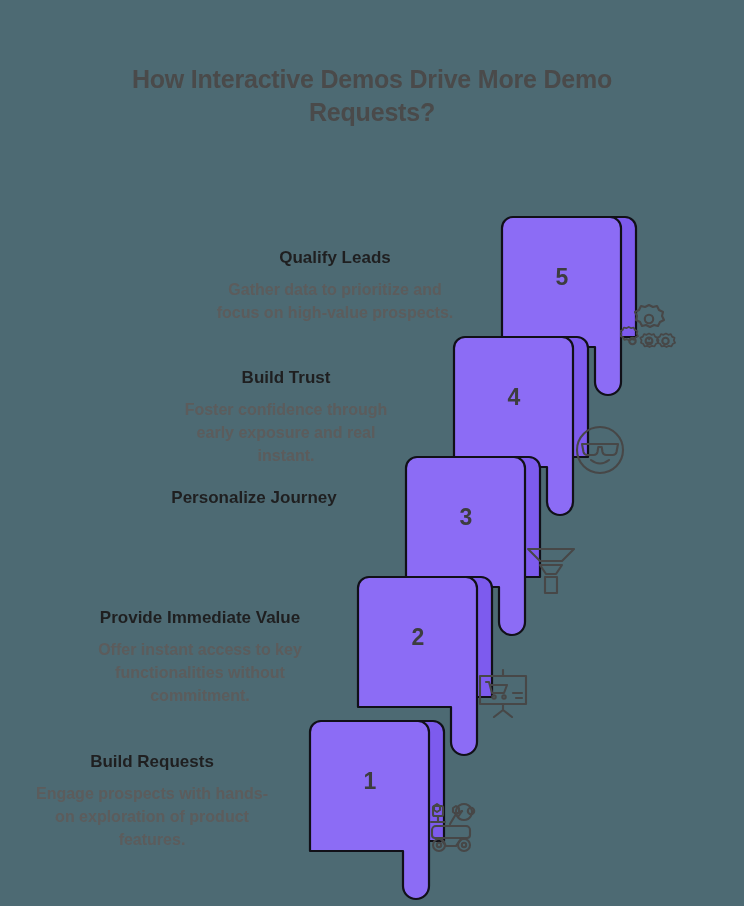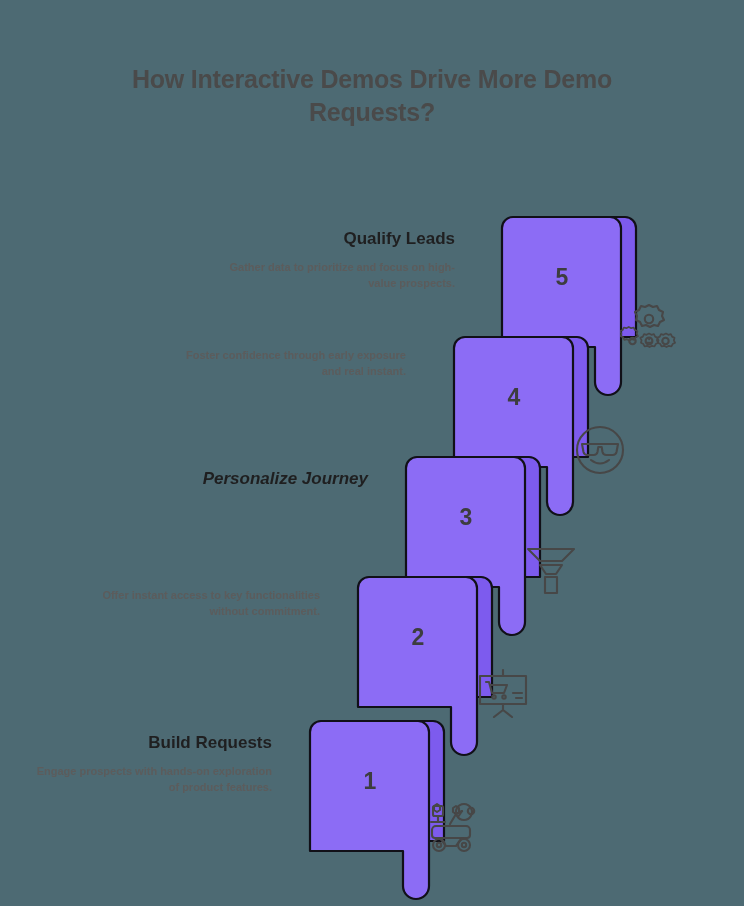--- a/index.html
+++ b/index.html
@@ -40,31 +40,32 @@
     width:744px; height:906px;
   }
 
   .step{
     position:absolute;
   }
 
   
   .step-text{
     position:absolute;
-    text-align:right;
+    text-align:center;
+    margin-top:19px;
   }
   .step-head{
     font-size:17px;
     font-weight:bold;
     color:#1f1f20;
     line-height:1.24;
     margin-bottom:11px;
   }
   .step-desc{
-    font-size:11px;
+    font-size:16px;
     font-weight:bold;
     color:#5c5c5c;
     line-height:1.42;
   }
 
   
   .card-svg{
     position:absolute;
     overflow:visible;
   }
@@ -114,60 +115,62 @@
           <circle cx="29" cy="39" r="3.4"></circle>
           <path d="M29 37.5 h0.2 M27 40.5 h4" stroke-width="1.7"></path>
           <path d="M46 30 l3 1.5 3 -0.8 1.5 3 3 1.5 -0.8 3 1.5 3 -3 1.5 -1.5 3 -3 -0.8 -3 1.5 -3 -1.5 -3 0.8 -1.5 -3 -3 -1.5 0.8 -3 -1.5 -3 3 -1.5 1.5 -3 3 0.8 Z" transform="translate(8.2,7) scale(0.82)"></path>
           <circle cx="45.5" cy="39" r="3.2"></circle>
         </svg>
       </div>
     </div>
 
     <div class="step">
       <div class="step-text" style="left:166px; top:348px; width:240px;">
+        <div class="step-head">Build Trust</div>
         <div class="step-desc">Foster confidence through early exposure and real instant.</div>
       </div>
 
       <svg class="card-svg" style="left:452px; top:332px;" width="140" height="190" viewBox="0 0 140 190">
         <path d="M 108 5 L 125 5 A 11 11 0 0 1 136 16 L 136 125 L 108 125 Z" fill="#7d5bee" stroke="#111018" stroke-width="2.2" stroke-linejoin="round"></path>
         <path d="M 13 5 L 110 5 A 11 11 0 0 1 121 16 L 121 170 A 13 13 0 0 1 108 183 A 13 13 0 0 1 95 170 L 95 135 L 2 135 L 2 16 A 11 11 0 0 1 13 5 Z" fill="#8c6cf5" stroke="#111018" stroke-width="2.2" stroke-linejoin="round"></path>
       </svg>
       <div class="card-num" style="left:454px; top:384px; width:120px;">4</div>
 
       <div class="step-icon" style="left:573px; top:423px;">
         <svg width="54" height="54" viewBox="0 0 54 54" fill="none" stroke="#474747" stroke-width="2.1" stroke-linejoin="round" stroke-linecap="round">
           <circle cx="27" cy="27" r="23"></circle>
           <path d="M9 21 h36 M9 21 l1.5 8 a4 4 0 0 0 4 3 h6 a4 4 0 0 0 4 -3 l0.8 -5 h3.4 l0.8 5 a4 4 0 0 0 4 3 h6 a4 4 0 0 0 4 -3 l1.5 -8"></path>
           <path d="M18 37 q9 7 18 0"></path>
         </svg>
       </div>
     </div>
 
     <div class="step">
-      <div class="step-text" style="left:128px; top:468px; width:240px;font-style:italic;">
+      <div class="step-text" style="left:134px; top:468px; width:240px;">
         <div class="step-head">Personalize Journey</div>
       </div>
 
       <svg class="card-svg" style="left:404px; top:452px;" width="140" height="190" viewBox="0 0 140 190">
         <path d="M 108 5 L 125 5 A 11 11 0 0 1 136 16 L 136 125 L 108 125 Z" fill="#7d5bee" stroke="#111018" stroke-width="2.2" stroke-linejoin="round"></path>
         <path d="M 13 5 L 110 5 A 11 11 0 0 1 121 16 L 121 170 A 13 13 0 0 1 108 183 A 13 13 0 0 1 95 170 L 95 135 L 2 135 L 2 16 A 11 11 0 0 1 13 5 Z" fill="#8c6cf5" stroke="#111018" stroke-width="2.2" stroke-linejoin="round"></path>
       </svg>
       <div class="card-num" style="left:406px; top:504px; width:120px;">3</div>
 
       <div class="step-icon" style="left:524px; top:543px;">
         <svg width="54" height="54" viewBox="0 0 54 54" fill="none" stroke="#474747" stroke-width="2.1" stroke-linejoin="round" stroke-linecap="round">
           <path d="M4 6 h46 l-12 12 h-22 Z"></path>
           <path d="M16 22 h22 l-6 9 h-10 Z"></path>
           <rect x="21" y="34" width="12" height="16"></rect>
         </svg>
       </div>
     </div>
 
     <div class="step">
       <div class="step-text" style="left:80px; top:588px; width:240px;">
+        <div class="step-head">Provide Immediate Value</div>
         <div class="step-desc">Offer instant access to key functionalities without commitment.</div>
       </div>
 
       <svg class="card-svg" style="left:356px; top:572px;" width="140" height="190" viewBox="0 0 140 190">
         <path d="M 108 5 L 125 5 A 11 11 0 0 1 136 16 L 136 125 L 108 125 Z" fill="#7d5bee" stroke="#111018" stroke-width="2.2" stroke-linejoin="round"></path>
         <path d="M 13 5 L 110 5 A 11 11 0 0 1 121 16 L 121 170 A 13 13 0 0 1 108 183 A 13 13 0 0 1 95 170 L 95 135 L 2 135 L 2 16 A 11 11 0 0 1 13 5 Z" fill="#8c6cf5" stroke="#111018" stroke-width="2.2" stroke-linejoin="round"></path>
       </svg>
       <div class="card-num" style="left:358px; top:624px; width:120px;">2</div>
 
       <div class="step-icon" style="left:476px; top:668px;">

